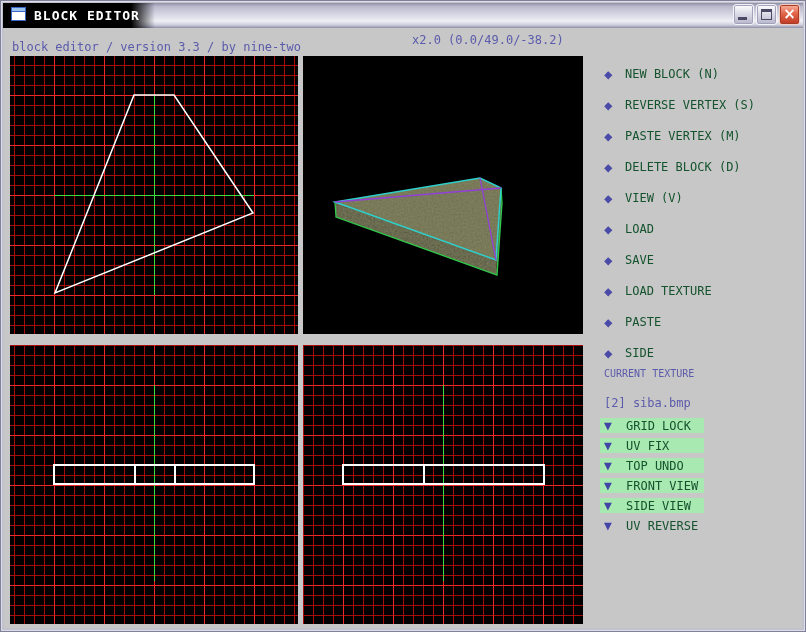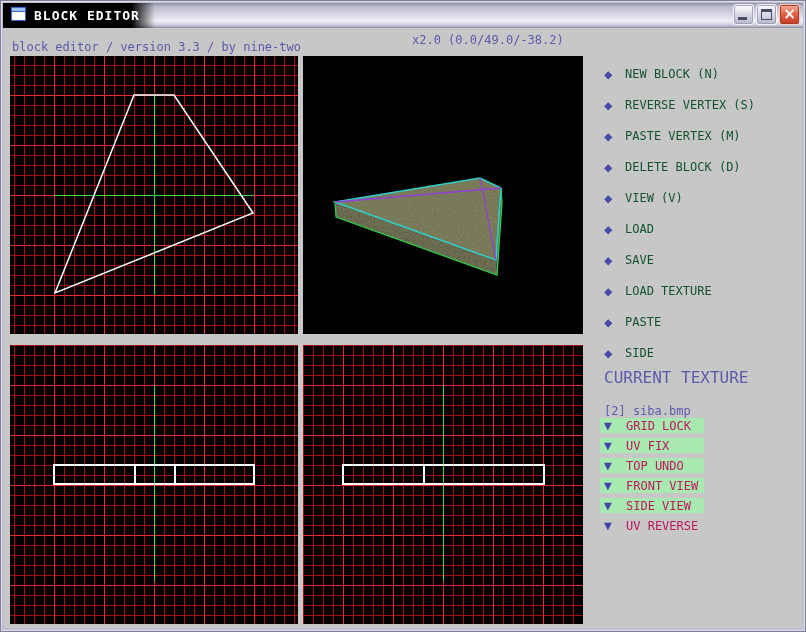--- a/index.html
+++ b/index.html
@@ -50,27 +50,27 @@
   .vp-tl{left:10px;top:56px;}
   .vp-tr{left:303px;top:56px;}
   .vp-bl{left:10px;top:345px;}
   .vp-br{left:303px;top:345px;}
   
   .menu{position:absolute;left:604px;top:66px;}
   .menu-row{display:flex;align-items:center;height:16px;margin-bottom:15px;cursor:default;}
   .menu-row .bullet{width:21px;font-size:14px;color:#4a4aa8;line-height:16px;}
   .menu-row .lbl{font-size:12px;color:#14532d;white-space:pre;}
   .texpanel{position:absolute;left:604px;top:368px;}
-  .tex-heading{font-size:16px;color:#5b5bac;white-space:pre;}
+  .tex-heading{font-size:10px;color:#5b5bac;white-space:pre;}
   .tex-value{font-size:12px;color:#5b5bac;white-space:pre;margin-top:17px;}
   .toggles{position:absolute;left:600px;top:418px;}
   .toggle-row{display:flex;align-items:center;height:15px;margin-bottom:5px;padding:0 6px 0 4px;cursor:default;}
   .toggle-row[data-active="true"]{background:#a7e9b0;}
   .toggle-row .bullet{width:22px;font-size:13px;color:#4343a8;line-height:15px;}
-  .toggle-row .lbl{font-size:12px;color:#be185d;white-space:pre;}
+  .toggle-row .lbl{font-size:12px;color:#14532d;white-space:pre;}
 </style>
 </head>
 <body>
 
 <div class="stage">
 
   <div class="titlebar">
     <div class="win-icon"></div>
     <div class="win-title">BLOCK EDITOR</div>
     <div class="winbtn min">

